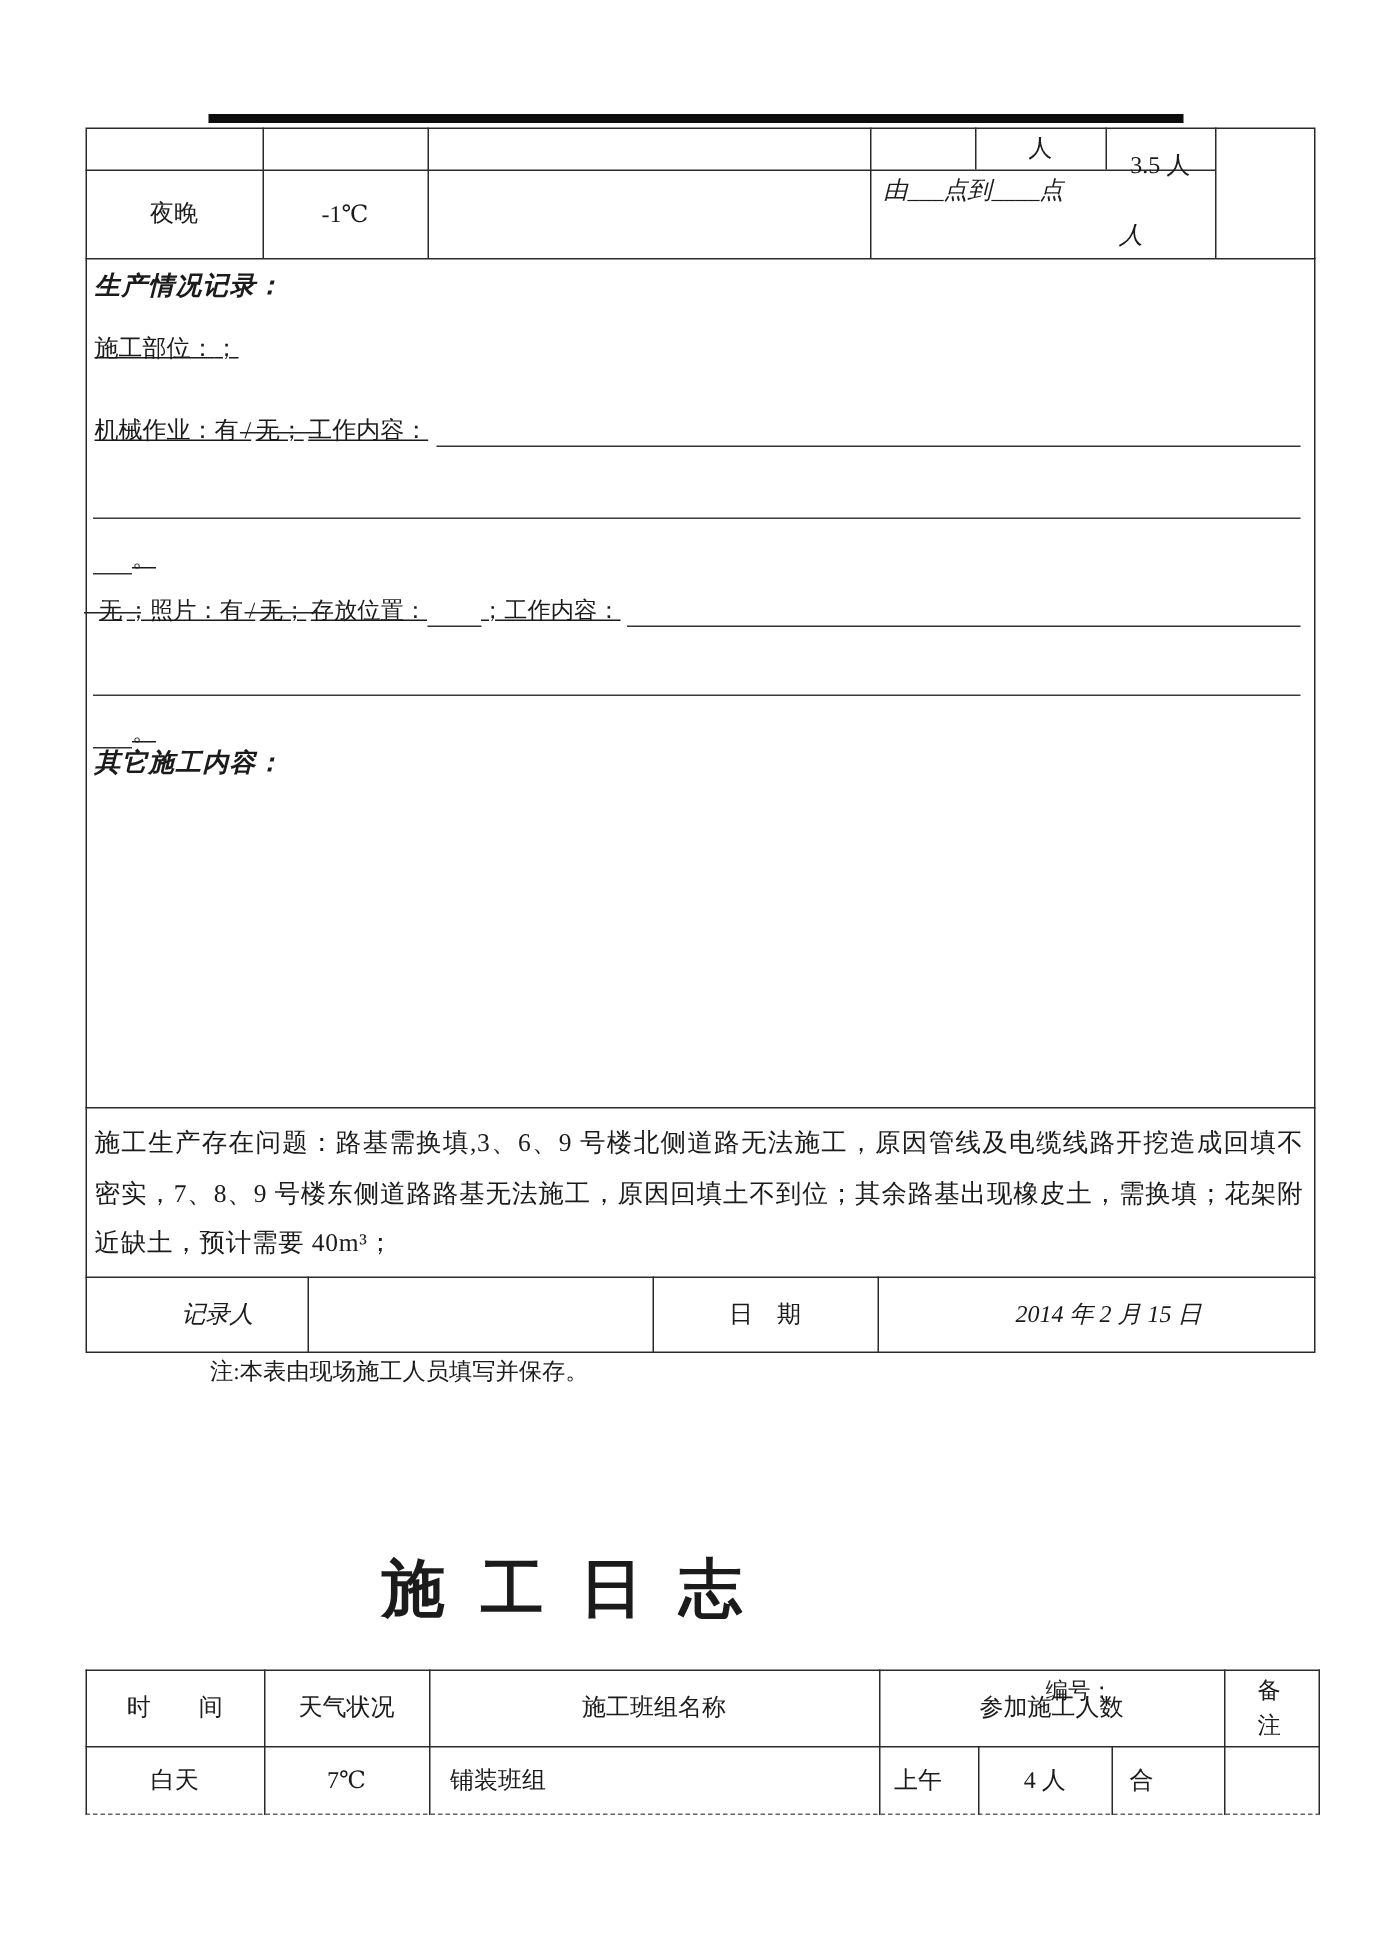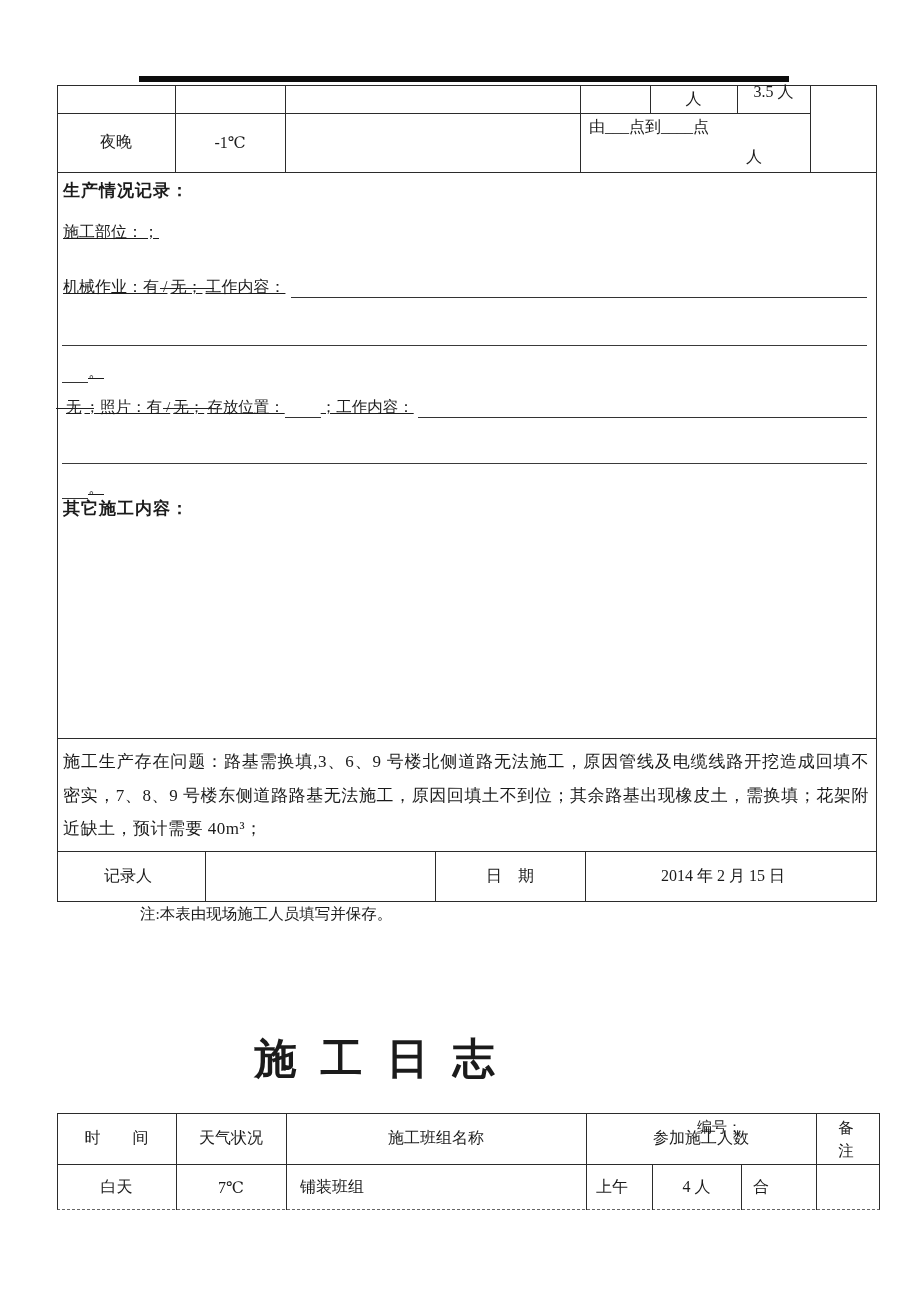--- a/index.html
+++ b/index.html
@@ -1,21 +1,21 @@
 <!DOCTYPE html>
 <html><head>
 <meta charset="utf-8">
 <style>
   html,body{margin:0;padding:0;}
   body{
     width:920px;height:1302px;position:relative;background:#ffffff;
     font-family:"Liberation Serif","DejaVu Serif",serif;
     color:#1b1b1b;
   }
-  .abs{position:absolute;}
+  .abs{position:absolute;font-style:italic;}
   
   .hl{position:absolute;border-top:1.6px solid #2b2b2b;height:0;}
   .vl{position:absolute;border-left:1.6px solid #2b2b2b;width:0;}
   .box{position:absolute;border:1.6px solid #2b2b2b;box-sizing:border-box;background:transparent;}
   .cell{position:absolute;display:flex;align-items:center;justify-content:center;
         font-size:16px;box-sizing:border-box;}
   .cell.left{justify-content:flex-start;}
   .bar{position:absolute;background:#0d0d0d;}
   .sectitle{font-weight:700;font-size:17px;letter-spacing:1px;}
   .fieldrow{position:absolute;display:flex;align-items:flex-end;font-size:16px;white-space:nowrap;text-decoration:underline;}
@@ -53,21 +53,21 @@
 <div class="vl" style="left:580px;top:85px;height:87px;"></div>
 <div class="vl" style="left:810px;top:85px;height:87px;"></div>
 <div class="vl" style="left:650px;top:85px;height:28px;"></div>
 <div class="vl" style="left:737px;top:85px;height:28px;"></div>
 
 <div class="vl" style="left:205px;top:851px;height:51px;"></div>
 <div class="vl" style="left:435px;top:851px;height:51px;"></div>
 <div class="vl" style="left:585px;top:851px;height:51px;"></div>
 
 <div class="cell" style="left:650px;top:85px;width:87px;height:28px;">人</div>
-<div class="cell" style="left:737px;top:78px;width:73px;height:28px;text-align:center;">3.5 人</div>
+<div class="cell" style="left:737px;top:96px;width:73px;height:28px;text-align:center;">3.5 人</div>
 
 <div class="cell" style="left:57px;top:113px;width:118px;height:59px;font-family:Liberation Serif, serif;">夜晚</div>
 <div class="cell" style="left:175px;top:113px;width:110px;height:59px;">-1℃</div>
 <div class="abs" style="left:580px;top:113px;width:230px;height:59px;">
   <div class="abs" style="left:9px;top:4px;font-size:16px;">由___点到____点</div>
   <div class="abs" style="right:48px;bottom:4px;font-size:16px;">人</div>
 </div>
 
 <div class="abs sectitle" style="left:63px;top:179px;">生产情况记录：</div>
 
@@ -104,23 +104,23 @@
 
 <div class="fieldrow" style="left:62px;top:478px;">
   <span class="blank-xs"></span>
   <span>。</span>
 </div>
 
 <div class="abs sectitle" style="left:63px;top:497px;">其它施工内容：</div>
 
 <div class="problems" style="left:63px;top:745px;width:806px;">施工生产存在问题：路基需换填,3、6、9 号楼北侧道路无法施工，原因管线及电缆线路开挖造成回填不密实，7、8、9 号楼东侧道路路基无法施工，原因回填土不到位；其余路基出现橡皮土，需换填；花架附近缺土，预计需要 40m³；</div>
 
-<div class="cell" style="left:54px;top:851px;width:148px;height:51px;">记录人</div>
+<div class="cell" style="left:71px;top:851px;width:148px;height:51px;font-style:italic;">记录人</div>
 <div class="cell" style="left:435px;top:851px;width:150px;height:51px;">日　期</div>
-<div class="cell" style="left:577px;top:851px;width:292px;height:51px;">2014 年 2 月 15 日</div>
+<div class="cell" style="left:593px;top:851px;width:292px;height:51px;font-style:italic;">2014 年 2 月 15 日</div>
 
 <div class="note" style="left:140px;top:904px;">注:本表由现场施工人员填写并保存。</div>
 
 <div class="pagetitle" style="top:1031px;">施工日志</div>
 
 <div class="serial" style="left:697px;top:1118px;">编号：</div>
 
 <div class="box" style="left:57px;top:1113px;width:823px;height:97px;border-bottom:1.6px dashed #666;"></div>
 <div class="hl" style="left:57px;top:1164px;width:823px;"></div>
 <div class="vl" style="left:176px;top:1113px;height:97px;"></div>

